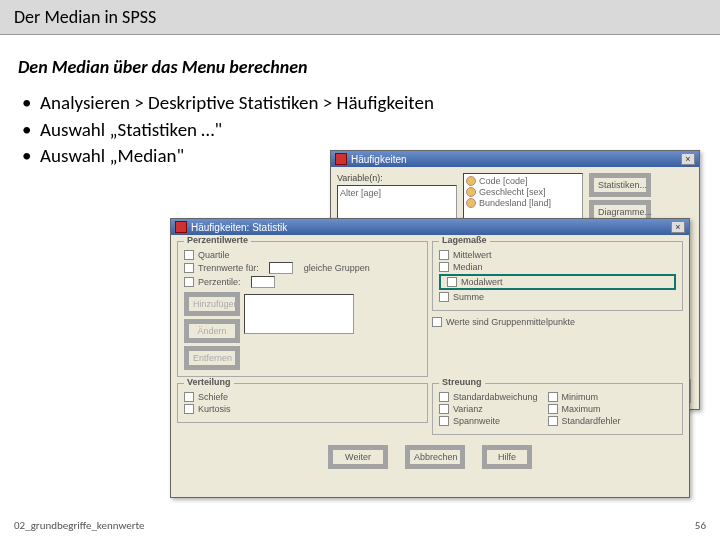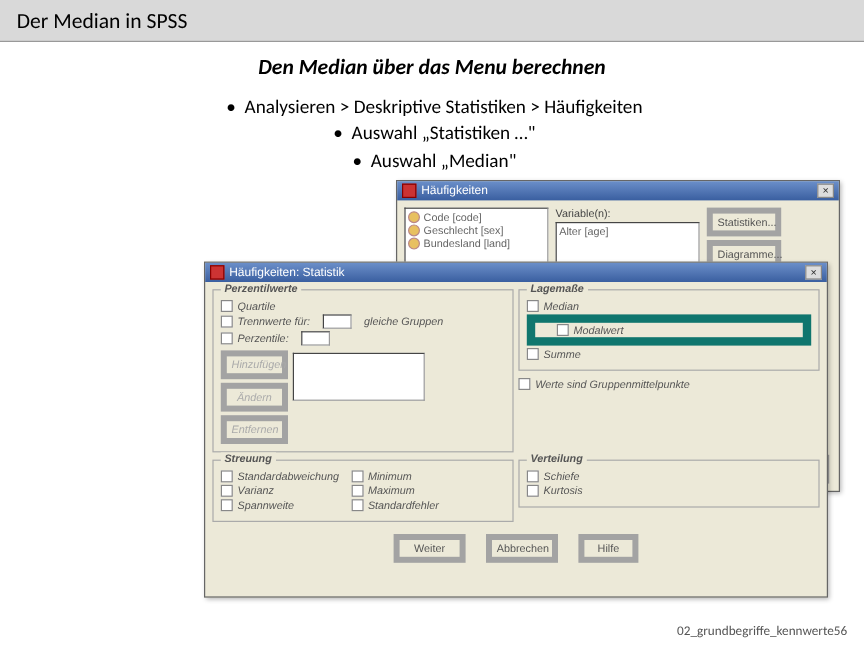--- a/index.html
+++ b/index.html
@@ -12,40 +12,39 @@
     position: relative;
     overflow: hidden;
   }
   .title-bar {
     background: #d9d9d9;
     padding: 6px 14px;
     font-size: 18px;
     border-bottom: 1px solid #999;
   }
   .content {
-    padding: 10px 18px 0 18px;
-    text-align: center;
+    padding: 21px 18px 0 18px;
   }
   .heading {
     font-weight: bold;
     font-style: italic;
     font-size: 18px;
     margin-bottom: 4px;
   }
-  .bullet-list { font-size: 16px; line-height: 1.4; margin-top: 12px; }
+  .bullet-list { font-size: 19px; line-height: 1.4; margin-top: 12px; }
   .bullet-list .b { margin-left: 4px; }
   .footer {
     position: absolute;
     bottom: 8px;
     left: 14px;
     right: 14px;
     font-size: 11px;
     color: #555;
     display: flex;
-    justify-content: flex-end;
+    justify-content: space-between;
   }
 
   
   .dlg {
     position: absolute;
     background: #ece9d8;
     border: 1px solid #666;
     box-shadow: 2px 2px 4px rgba(0,0,0,0.3);
     font-family: Tahoma, Arial, sans-serif;
     font-size: 10px;
@@ -117,21 +116,21 @@
   }
   .fieldset .legend {
     position: absolute;
     top: -7px; left: 6px;
     background: #ece9d8;
     padding: 0 3px;
     font-size: 9px;
     font-weight: bold;
     color: #555;
   }
-  .row2 { display:flex; gap:4px;font-style:italic; }
+  .row2 { display:flex; gap:4px; }
   .col { flex:1; }
   .chk { display:flex; align-items:center; gap:4px; font-size:9px; color:#555; margin:2px 0; }
   .chk .box { width:10px; height:10px; border:1px solid #888; background:#fff; display:inline-block;}
   .smallinput { width:24px; height:12px; border:1px inset #999; background:#fff; display:inline-block;}
   .listbox { background:#fff; border:1px inset #999; width:110px; height:40px; margin-top:2px;}
   .btnrow { display:flex; gap:17px; justify-content:center; margin-top:4px;}
 </style>
 </head>
 <body>
 
@@ -148,39 +147,39 @@
 
 <div class="dlg dlg1">
   <div class="dlg-titlebar">
     <span class="icon"></span>
     <span>Häufigkeiten</span>
     <span class="dlg-close">×</span>
   </div>
   <div class="dlg-body">
     <div class="cols">
       <div>
+        <div class="lbl">Variable(n):</div>
+        <div class="target">
+          <div class="vi"><span class="dot"></span><span>Alter [age]</span></div>
+        </div>
+      </div>
+      <div>
         <div class="varlist">
           <div class="vi">
               <span class="dot"></span>
               <span>Code [code]</span>
             </div>
           <div class="vi">
               <span class="dot"></span>
               <span>Geschlecht [sex]</span>
             </div>
           <div class="vi">
               <span class="dot"></span>
               <span>Bundesland [land]</span>
             </div>
-        </div>
-      </div>
-      <div>
-        <div class="lbl">Variable(n):</div>
-        <div class="target">
-          <div class="vi"><span class="dot"></span><span>Alter [age]</span></div>
         </div>
       </div>
       <div class="side-btns">
         <div class="btn">Statistiken...</div>
         <div class="btn">Diagramme...</div>
         <div class="btn">Format...</div>
       </div>
     </div>
     <div style="position:absolute; bottom:6px; right:8px; display:flex; gap:6px;">
       <div class="btn" style="width:52px;">Zurücksetzen</div>
@@ -216,39 +215,57 @@
             <div class="listbox"></div>
           </div>
         </div>
       </div>
 
       <div class="col">
         <div class="fieldset">
           <span class="legend">Lagemaße</span>
           <label class="chk">
               <span class="box"></span>
+              <span>Mittelwert</span>
+            </label>
+          <label class="chk">
+              <span class="box"></span>
               <span>Median</span>
             </label>
-          <label class="chk" style="border:7px solid #0f766e; padding:1px 18px;">
+          <label class="chk" style="border:2px solid #0f766e; padding:1px 6px;">
               <span class="box"></span>
               <span>Modalwert</span>
             </label>
           <label class="chk">
               <span class="box"></span>
               <span>Summe</span>
             </label>
         </div>
         <label class="chk" style="margin-top:4px;">
             <span class="box"></span>
             <span>Werte sind Gruppenmittelpunkte</span>
           </label>
       </div>
     </div>
 
     <div class="row2">
+
+      <div class="col">
+        <div class="fieldset">
+          <span class="legend">Verteilung</span>
+          <label class="chk">
+              <span class="box"></span>
+              <span>Schiefe</span>
+            </label>
+          <label class="chk">
+              <span class="box"></span>
+              <span>Kurtosis</span>
+            </label>
+        </div>
+      </div>
 
       <div class="col">
         <div class="fieldset">
           <span class="legend">Streuung</span>
           <div style="display:flex; gap:10px;">
             <div>
               <label class="chk">
                   <span class="box"></span>
                   <span>Standardabweichung</span>
                 </label>
@@ -271,34 +288,20 @@
                   <span>Maximum</span>
                 </label>
               <label class="chk">
                   <span class="box"></span>
                   <span>Standardfehler</span>
                 </label>
             </div>
           </div>
         </div>
       </div>
-
-      <div class="col">
-        <div class="fieldset">
-          <span class="legend">Verteilung</span>
-          <label class="chk">
-              <span class="box"></span>
-              <span>Schiefe</span>
-            </label>
-          <label class="chk">
-              <span class="box"></span>
-              <span>Kurtosis</span>
-            </label>
-        </div>
-      </div>
     </div>
 
     <div class="btnrow">
       <div class="btn" style="width:60px;">Weiter</div>
       <div class="btn" style="width:60px;">Abbrechen</div>
       <div class="btn" style="width:50px;">Hilfe</div>
     </div>
   </div>
 </div>
 

